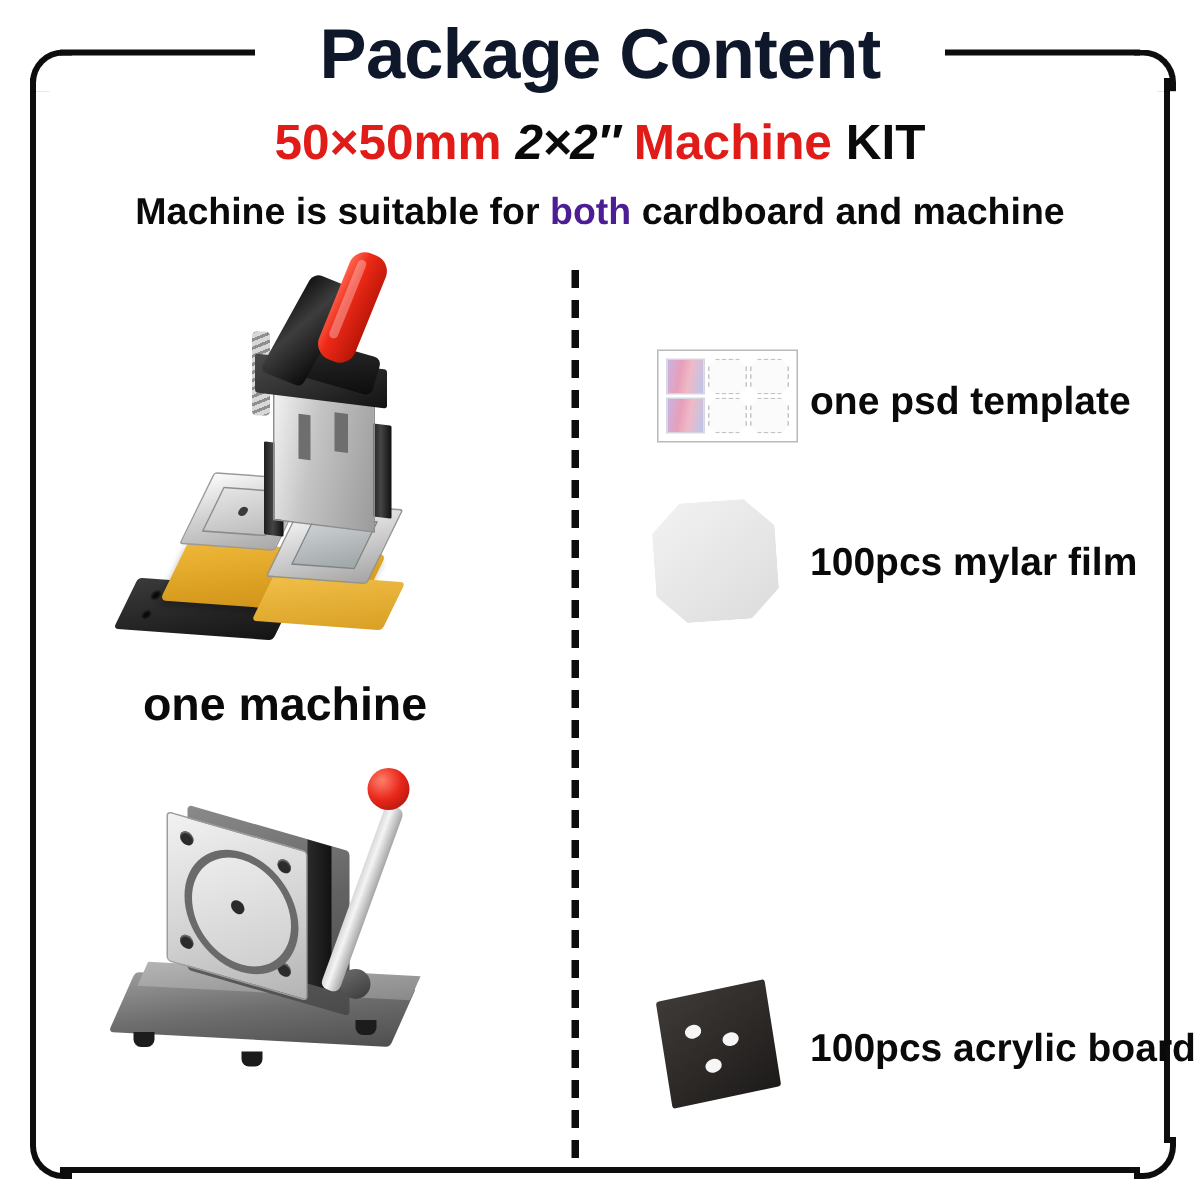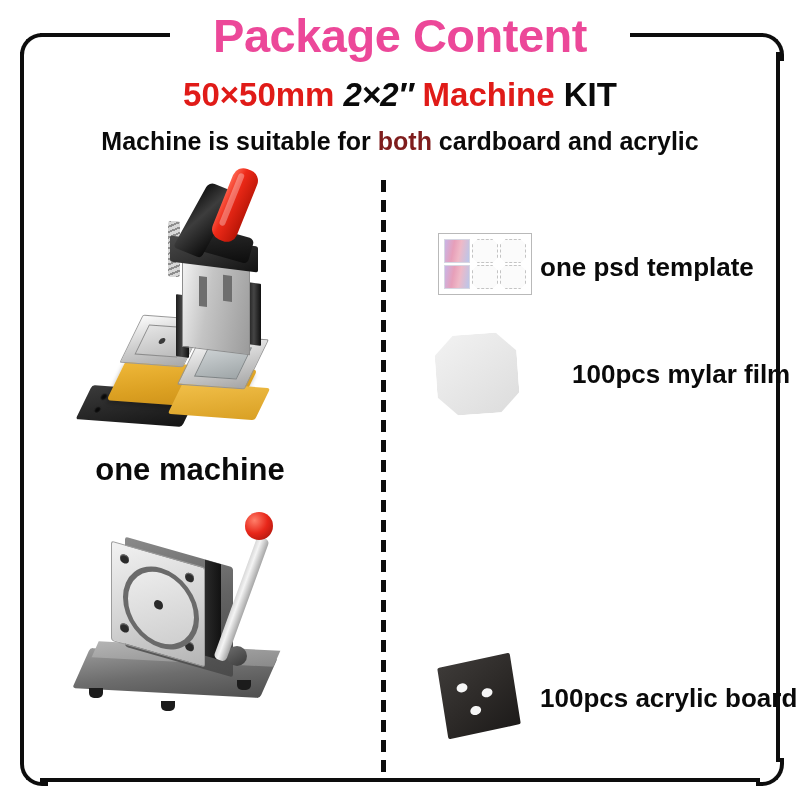--- a/index.html
+++ b/index.html
@@ -45,21 +45,21 @@
                border-bottom-right-radius: 22px; }
 
   
   .title {
     position: absolute;
     left: 0; right: 0; top: 8px;
     text-align: center;
     font-size: 47px;
     font-weight: 700;
     letter-spacing: -0.5px;
-    color: #ec4899;
+    color: #0f172a;
     font-family: "Liberation Sans", sans-serif;
   }
   .subtitle {
     position: absolute;
     left: 0; right: 0; top: 76px;
     text-align: center;
     font-size: 33px;
     font-weight: 700;
     color: #0a0a0a;
     white-space: nowrap;
@@ -68,21 +68,21 @@
   .subtitle .ital { font-style: italic; letter-spacing: -0.5px; }
   .tagline {
     position: absolute;
     left: 0; right: 0; top: 127px;
     text-align: center;
     font-size: 25px;
     font-weight: 700;
     color: #0a0a0a;
     white-space: nowrap;
   }
-  .tagline .red { color: #7f1d1d; }
+  .tagline .red { color: #4c1d95; }
 
   
   .divider {
     position: absolute;
     left: 381px;
     top: 180px;
     width: 5px;
     height: 597px;
     background-image: linear-gradient(
         to bottom, #0d0d0d 0 12px, transparent 12px 20px);
@@ -415,21 +415,21 @@
   <div class="title">Package Content</div>
 
   <div class="subtitle">
     <span class="red">50×50mm</span>
     <span class="ital">2×2″</span>
     <span class="red">Machine</span>
     <span>KIT</span>
   </div>
 
   <div class="tagline">
-    <span>Machine is suitable for </span><span class="red">both</span><span> cardboard and acrylic</span>
+    <span>Machine is suitable for </span><span class="red">both</span><span> cardboard and machine</span>
   </div>
 
   <div class="divider"></div>
 
   <div class="press">
     <div class="p-blackplate">
       <span class="hole h1"></span>
       <span class="hole h2"></span>
     </div>
     <div class="p-baseplate"></div>
@@ -484,21 +484,21 @@
         <span class="psd-cell outline"></span>
         <span class="psd-cell outline"></span>
         <span class="psd-cell filled"></span>
         <span class="psd-cell outline"></span>
         <span class="psd-cell outline"></span>
       </div>
     </div>
     <div class="item-label">one psd template</div>
   </div>
 
-  <div class="item-row" style="top:326px;gap:32px;">
+  <div class="item-row" style="top:326px;">
     <div class="item-thumb">
       <div class="mylar"></div>
     </div>
     <div class="item-label">100pcs mylar film</div>
   </div>
 
 
 
   <div class="item-row" style="top:650px;">
     <div class="item-thumb">

